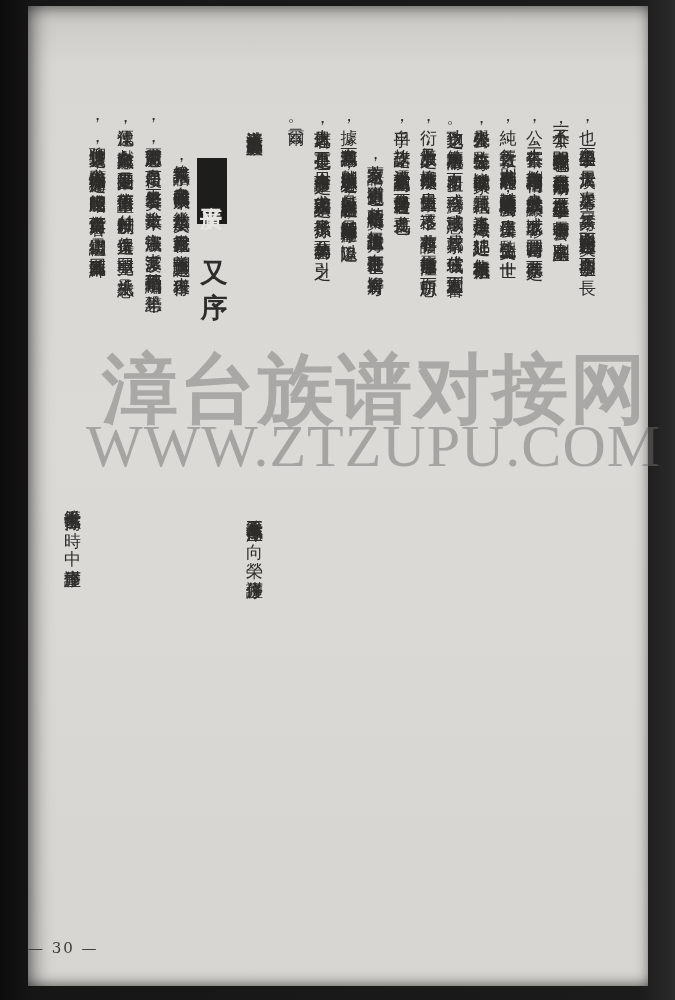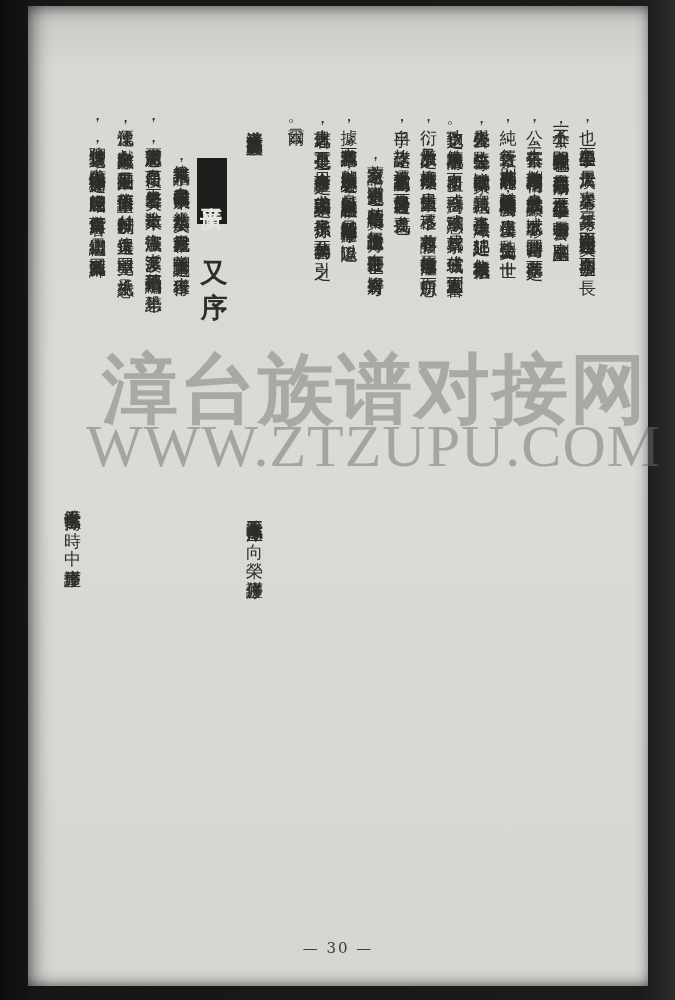--- a/index.html
+++ b/index.html
@@ -40,21 +40,21 @@
     display:flex;align-items:center;justify-content:center;
     writing-mode:vertical-rl;text-orientation:upright;
     font-size:22px;letter-spacing:3px;font-weight:600;
   }
   .header-title{
     position:absolute;left:168px;top:233px;
     writing-mode:vertical-rl;text-orientation:upright;
     font-size:27px;letter-spacing:31px;font-weight:600;white-space:pre;
   }
   .page-number{
-    position:absolute;left:0;top:933px;width:620px;text-align:center;
+    position:absolute;left:0;top:933px;width:620px;text-align:left;
     font-size:15px;letter-spacing:2px;color:#3b3a38;
   }
   .watermark-cjk{
     position:absolute;left:74px;top:333px;z-index:5;
     font-family:"DejaVu Sans","Liberation Sans",sans-serif;
     font-size:76px;font-weight:700;letter-spacing:2px;
     color:rgba(100,100,100,0.42);white-space:nowrap;pointer-events:none;
   }
   .watermark-url{
     position:absolute;left:58px;top:406px;z-index:5;

